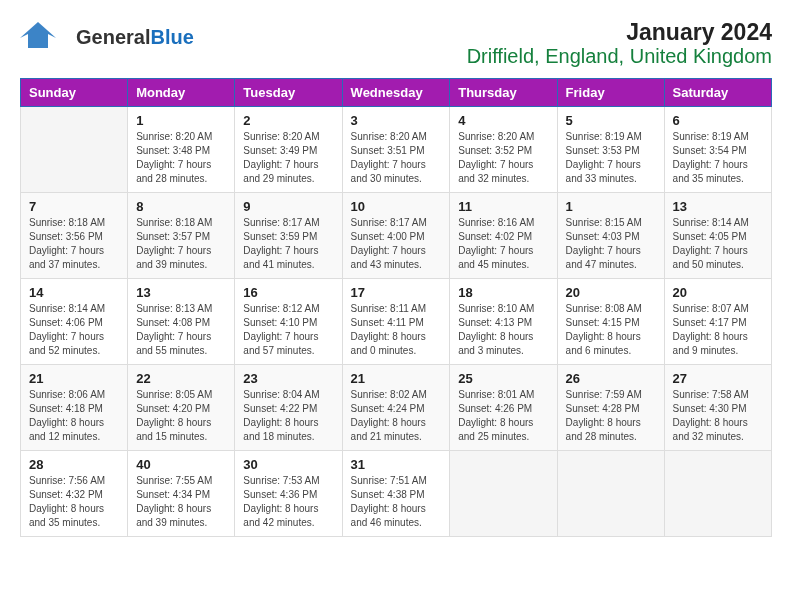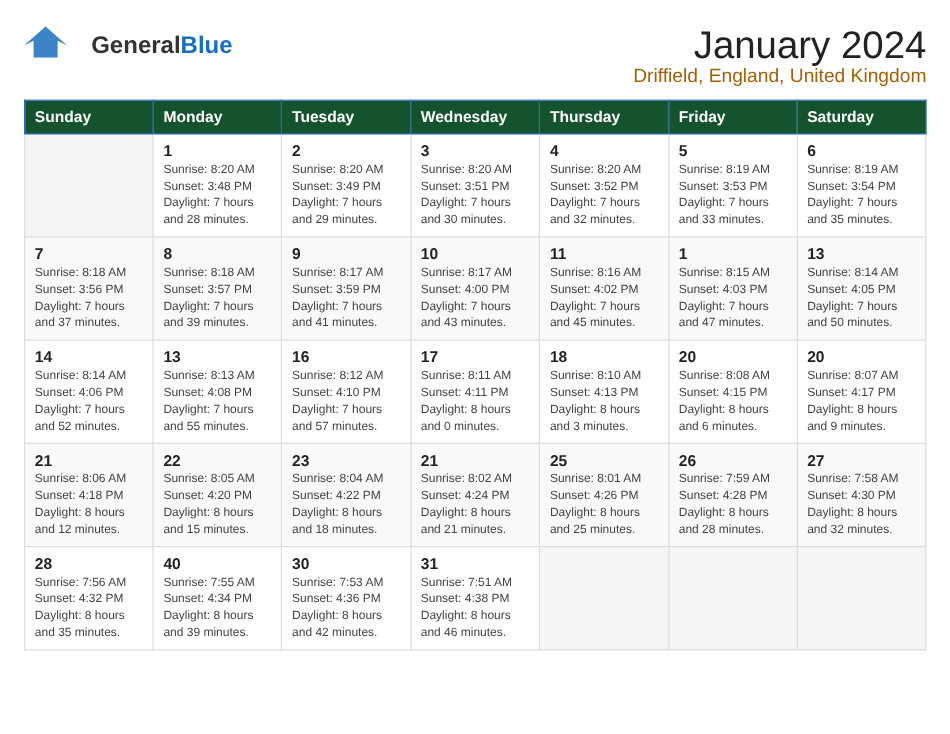--- a/index.html
+++ b/index.html
@@ -18,36 +18,36 @@
     }
     .logo {
       display: flex;
       flex-direction: column;
       align-items: flex-start;
     }
     .title-section {
       text-align: right;
     }
     .month-title {
-      font-size: 32px;
-      font-weight: normal;
+      font-size: 23px;
+      font-weight: bold;
       color: #222;
       line-height: 1.1;
     }
     .location {
-      font-size: 16px;
-      color: #a16207;
+      font-size: 20px;
+      color: #15803d;
     }
     .calendar {
       width: 100%;
       border-collapse: collapse;
       border: 1px solid #ccc;
     }
     .calendar th {
-      background-color: #14532d;
+      background-color: #a21caf;
       color: #fff;
       font-size: 13px;
       font-weight: bold;
       padding: 6px 8px;
       text-align: left;
       border: 1px solid #2a6ab7;
     }
     .calendar td {
       vertical-align: top;
       padding: 6px 8px;

